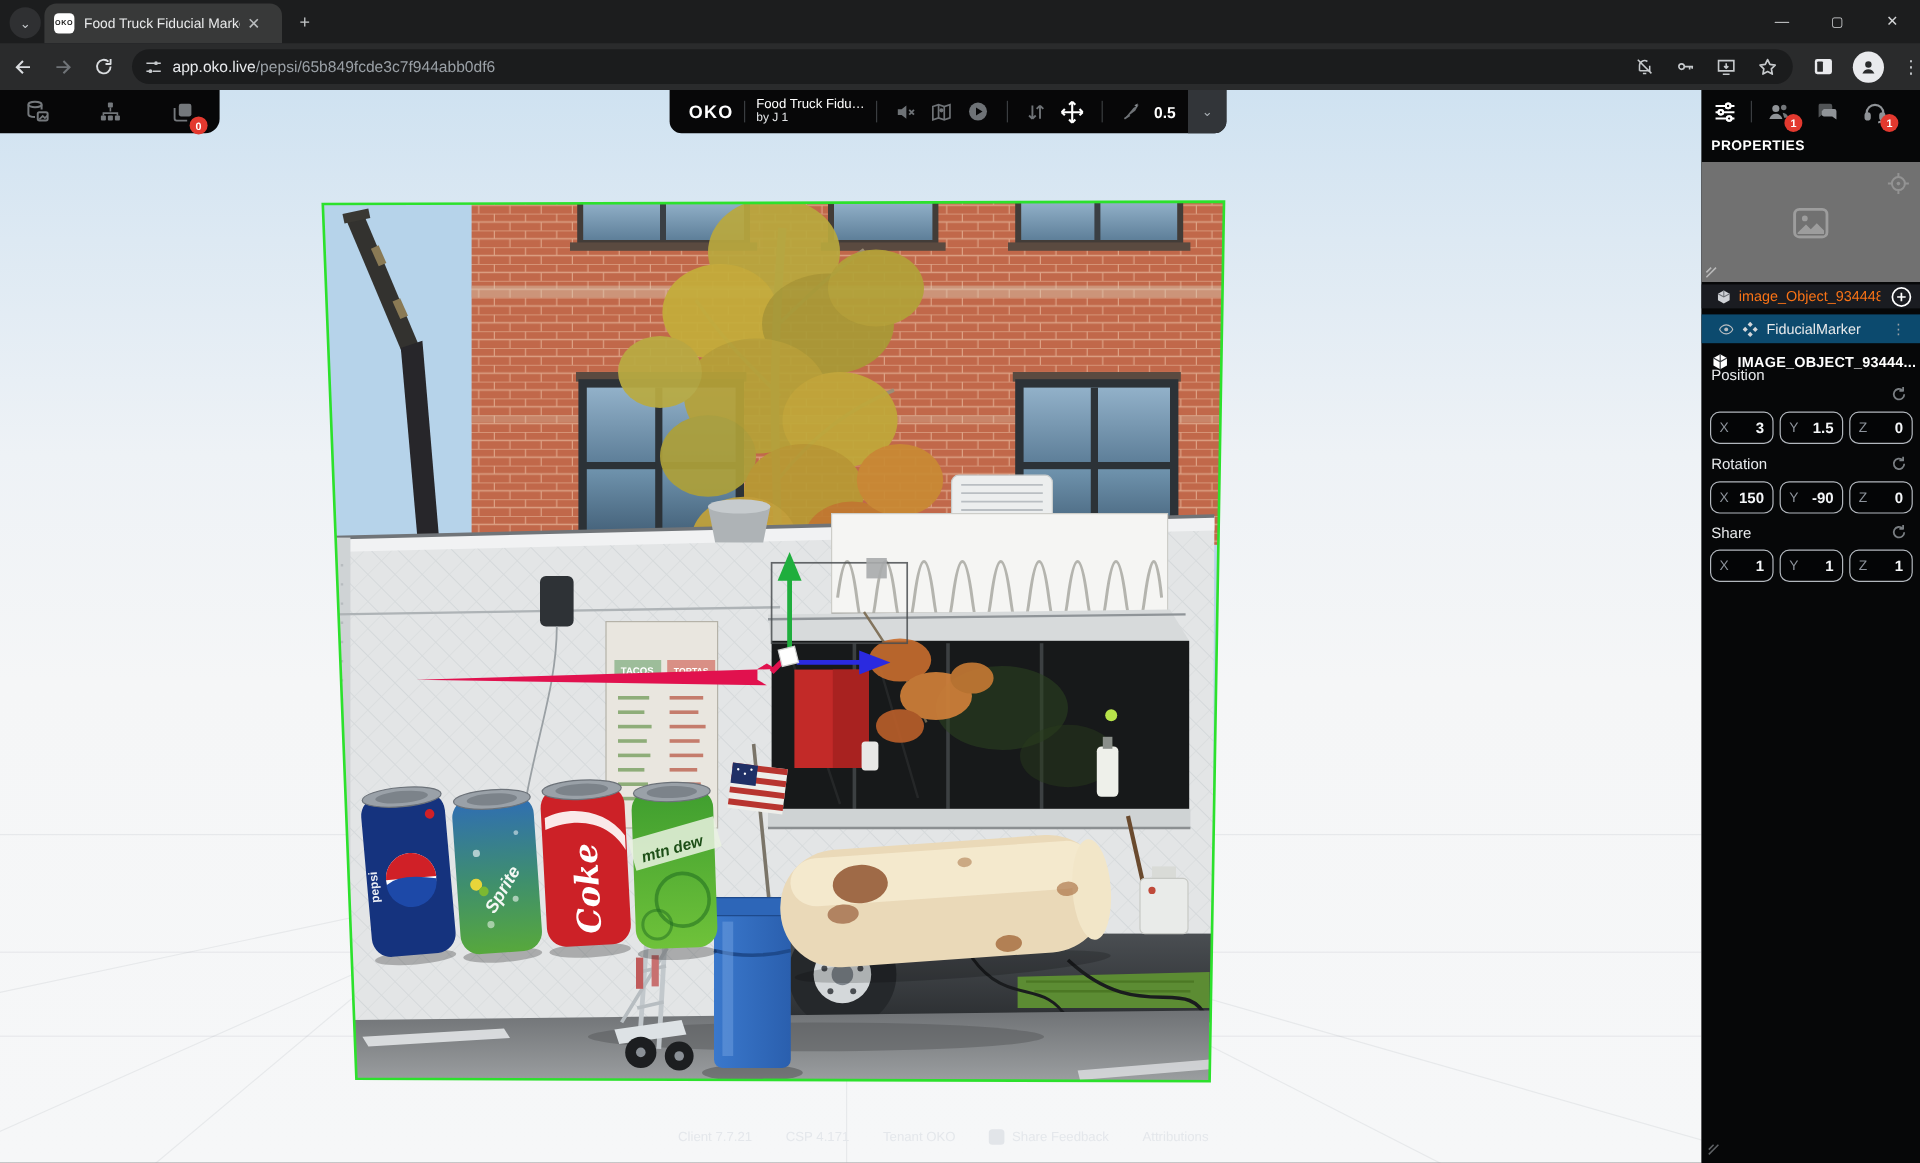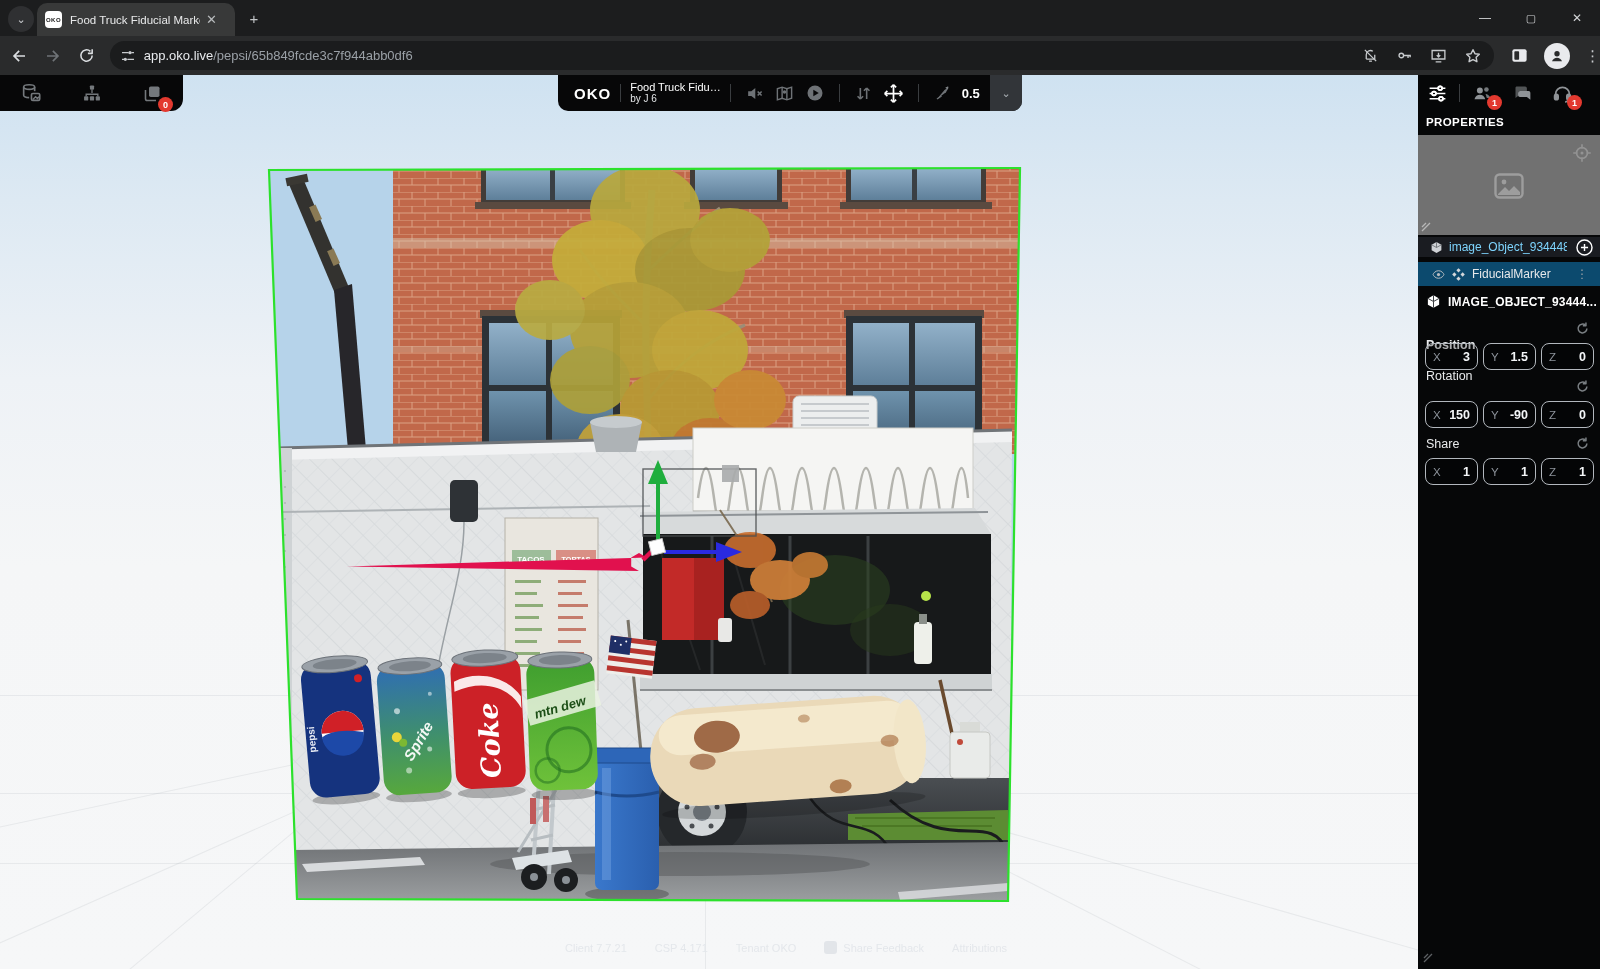--- a/index.html
+++ b/index.html
@@ -60,21 +60,21 @@
   #canvas-footer { position:absolute; left:565px; top:866px; display:flex; gap:28px; align-items:center;
     font-size:11px; color:#e4e7eb; }
   .footchip { width:13px; height:13px; border-radius:3px; background:#e2e5e9; }
 
   
   #sidebar { position:absolute; left:1418px; top:0; width:182px; height:894px; background:#060708; }
   #side-icons { position:absolute; left:0; top:0; width:182px; height:36px; display:flex; align-items:center; }
   .props-heading { position:absolute; left:8px; top:41px; color:#fff; font-size:11.5px; font-weight:bold; letter-spacing:.4px; }
   #preview { position:absolute; left:0; top:60px; width:182px; height:100px; background:#717171; }
   .row-object { position:absolute; left:0; top:162px; width:182px; height:20px; background:#1a1c21;
-    display:flex; align-items:center; font-size:12px; color:#7dd3fc; }
+    display:flex; align-items:center; font-size:12px; color:#f97316; }
   .row-marker { position:absolute; left:0; top:187px; width:182px; height:24px; background:#0c4a6e;
     display:flex; align-items:center; font-size:12px; color:#e7e9eb; }
   .section-head { position:absolute; left:8px; top:219px; display:flex; align-items:center; gap:7px;
     color:#fff; font-weight:bold; font-size:12px; letter-spacing:.2px; }
   .grp-label { position:absolute; left:8px; color:#e8eaec; font-size:12.5px; }
   .grp-reset { position:absolute; right:10px; }
   .pillrow { position:absolute; left:7px; display:flex; gap:5px; }
   .pill { width:53px; height:27px; border:1.4px solid #b2b7bd; border-radius:8px; display:flex;
     align-items:center; justify-content:space-between; padding:0 7px; background:rgba(0,0,0,.25); }
   .pill .ax { color:#8d939b; font-size:11.5px; }
@@ -551,21 +551,21 @@
           </svg>
         <span class="badge" style="right:-6px;bottom:-4px;">0</span>
       </span>
     </div>
 
     <div id="topbar">
       <span class="logo">OKO</span>
       <span class="vsep"></span>
       <span style="display:flex;flex-direction:column;justify-content:center;">
         <span class="space-title">Food Truck Fidu…</span>
-        <span class="space-author">by J 6</span>
+        <span class="space-author">by J 1</span>
       </span>
       <span class="vsep"></span>
       <span class="tbicon">
         <svg width="19" height="19" viewBox="0 0 24 24" fill="#6e7276">
           <path d="M4 9v6h4l5 4V5L8 9z"></path>
             <path d="M16 9.5l5 5M21 9.5l-5 5" stroke="#6e7276" stroke-width="2"></path>
           </svg>
       </span>
       <span class="tbicon">
         <svg width="19" height="19" viewBox="0 0 24 24" fill="none" stroke="#6e7276" stroke-width="1.8">
@@ -703,21 +703,21 @@
     </div>
 
     <div class="section-head">
       <svg width="15" height="15" viewBox="0 0 24 24">
         <path d="M12 2l9 5v10l-9 5-9-5V7z" fill="#ffffff"></path>
           <path d="M12 2v10M3 7l9 5 9-5M12 12v10" stroke="#3a3d40" stroke-width="1.6" fill="none"></path>
         </svg>
       <span>IMAGE_OBJECT_93444...</span>
     </div>
 
-    <div class="grp-label" style="top:263px;font-weight:bold;">Position</div>
+    <div class="grp-label" style="top:231px;">Position</div>
     <span class="grp-reset" style="top:246px;">
       <svg width="15" height="15" viewBox="0 0 24 24" fill="none" stroke="#797e82" stroke-width="2.4">
         <path d="M19 12a7 7 0 1 1-2.2-5.1"></path>
           <path d="M17.5 2.5v5h-5" stroke-linejoin="round"></path>
         </svg>
       </span>
     <div class="pillrow" style="top:268px;">
       <div class="pill">
         <span class="ax">X</span>
         <span class="val">3</span>
@@ -725,21 +725,21 @@
       <div class="pill">
         <span class="ax">Y</span>
         <span class="val">1.5</span>
         </div>
       <div class="pill">
         <span class="ax">Z</span>
         <span class="val">0</span>
         </div>
     </div>
 
-    <div class="grp-label" style="top:294px;">Rotation</div>
+    <div class="grp-label" style="top:305px;">Rotation</div>
     <span class="grp-reset" style="top:304px;">
       <svg width="15" height="15" viewBox="0 0 24 24" fill="none" stroke="#797e82" stroke-width="2.4">
         <path d="M19 12a7 7 0 1 1-2.2-5.1"></path>
           <path d="M17.5 2.5v5h-5" stroke-linejoin="round"></path>
         </svg>
       </span>
     <div class="pillrow" style="top:326px;">
       <div class="pill">
         <span class="ax">X</span>
         <span class="val">150</span>

